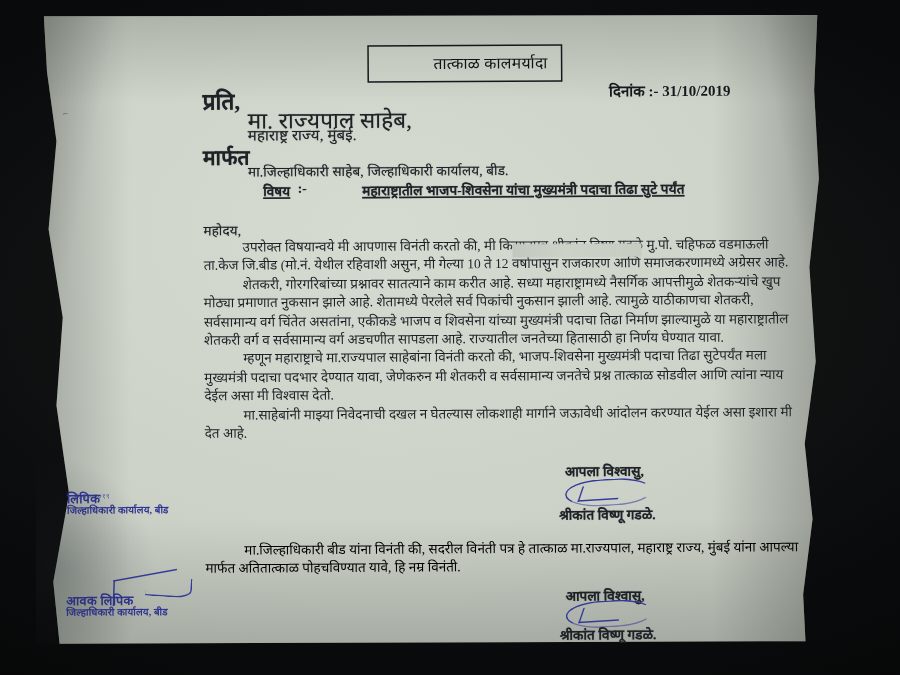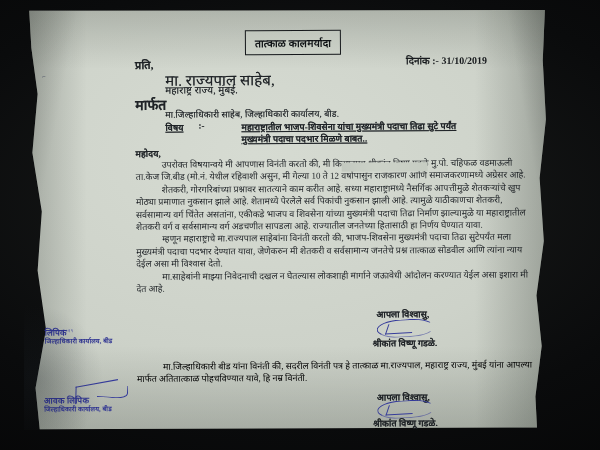--- a/index.html
+++ b/index.html
@@ -62,37 +62,37 @@
     text-shadow:0 0 .6px rgba(30,34,38,.55);
   }
 
   .hdrbox{
     position:absolute;left:222px;top:20px;
     padding:2px 9px 3px 9px;
     border:1.6px solid #15181b;
     background:rgba(210,215,206,.28);
   }
   .hdrbox span{
-    font-size:10.5px;font-weight:bold;color:#101316;letter-spacing:.2px;
+    font-size:10.5px;font-weight:normal;color:#101316;letter-spacing:.2px;margin-left:34px;
   }
 
   .date{position:absolute;left:371px;top:44px;font-size:10px;font-weight:bold;color:#171a1d;padding-left:12px;}
 
-  .to{position:absolute;left:112px;top:46px;font-size:11px;font-weight:bold;}
+  .to{position:absolute;left:112px;top:46px;font-size:15px;font-weight:bold;}
   .to2{position:absolute;left:142px;top:59px;font-size:15px;}
   .to3{position:absolute;left:142px;top:72px;font-size:10px;}
   .via{position:absolute;left:112px;top:84px;font-size:14px;font-weight:bold;}
   .via2{position:absolute;left:142px;top:97px;font-size:9px;}
 
-  .subjlbl{position:absolute;left:142px;top:110px;font-size:9px;font-weight:bold;text-decoration:underline;}
+  .subjlbl{position:absolute;left:152px;top:110px;font-size:9px;font-weight:bold;text-decoration:underline;}
   .subjcol{position:absolute;left:175px;top:110px;font-size:9px;font-weight:bold;}
   .subj1{position:absolute;left:218px;top:110px;font-size:9px;font-weight:bold;text-decoration:underline;}
   .subj2{position:absolute;left:218px;top:122px;font-size:9px;font-weight:bold;text-decoration:underline;}
 
-  .salute{position:absolute;left:112px;top:136px;font-size:9px;font-weight:bold;}
+  .salute{position:absolute;left:112px;top:136px;font-size:9px;font-weight:normal;}
 
   .body{position:absolute;left:112px;top:148px;width:400px;}
   .body .p{font-size:9px;line-height:12.4px;color:#1e2226;}
   .body .p.ind{text-indent:26px;}
 
   .redact{
     position:absolute;left:318px;top:153px;
     width:86px;height:9px;
     background:linear-gradient(90deg,#c2c8bf,#ccd2c8 40%,#c6ccc2);
     filter:blur(.4px);
@@ -173,21 +173,20 @@
     <div class="ln to">प्रति,</div>
     <div class="ln to2">मा. राज्यपाल साहेब,</div>
     <div class="ln to3">महाराष्ट्र राज्य, मुंबई.</div>
 
     <div class="ln via">मार्फत</div>
     <div class="ln via2">मा.जिल्हाधिकारी साहेब, जिल्हाधिकारी कार्यालय, बीड.</div>
 
     <div class="ln subjlbl">विषय</div>
     <div class="ln subjcol">:-</div>
     <div class="ln subj1">महाराष्ट्रातील भाजप-शिवसेना यांचा मुख्यमंत्री पदाचा तिढा सुटे पर्यंत</div>
-    <div class="ln subj2">मुख्यमंत्री पदाचा पदभार मिळणे बाबत..</div>
 
     <div class="ln salute">महोदय,</div>
 
     <div class="body">
       <div class="p ind">उपरोक्त विषयान्वये मी आपणास विनंती करतो की, मी किसानपुत्र श्रीकांत विष्णु गडळे मु.पो. चहिफळ वडमाऊली ता.केज जि.बीड (मो.नं.                   येथील रहिवाशी असुन, मी गेल्या 10 ते 12 वर्षापासुन राजकारण आणि समाजकरणामध्ये अग्रेसर आहे.</div>
       <div class="p ind">शेतकरी, गोरगरिबांच्या प्रश्नावर सातत्याने काम करीत आहे. सध्या महाराष्ट्रामध्ये नैसर्गिक आपत्तीमुळे शेतकऱ्यांचे खुप मोठ्या प्रमाणात नुकसान झाले आहे. शेतामध्ये पेरलेले सर्व पिकांची नुकसान झाली आहे. त्यामुळे याठीकाणचा शेतकरी, सर्वसामान्य वर्ग चिंतेत असतांना, एकीकडे भाजप व शिवसेना यांच्या मुख्यमंत्री पदाचा तिढा निर्माण झाल्यामुळे या महाराष्ट्रातील शेतकरी वर्ग व सर्वसामान्य वर्ग अडचणीत सापडला आहे. राज्यातील जनतेच्या हितासाठी हा निर्णय घेण्यात यावा.</div>
       <div class="p ind">म्हणून महाराष्ट्राचे मा.राज्यपाल साहेबांना विनंती करतो की, भाजप-शिवसेना मुख्यमंत्री पदाचा तिढा सुटेपर्यंत मला मुख्यमंत्री पदाचा पदभार देण्यात यावा, जेणेकरुन मी शेतकरी व सर्वसामान्य जनतेचे प्रश्न तात्काळ सोडवील आणि त्यांना न्याय देईल असा मी विश्वास देतो.</div>
       <div class="p ind">मा.साहेबांनी माझ्या निवेदनाची दखल न घेतल्यास लोकशाही मार्गाने जऊावेधी आंदोलन करण्यात येईल असा इशारा मी देत आहे.</div>
     </div>
 

